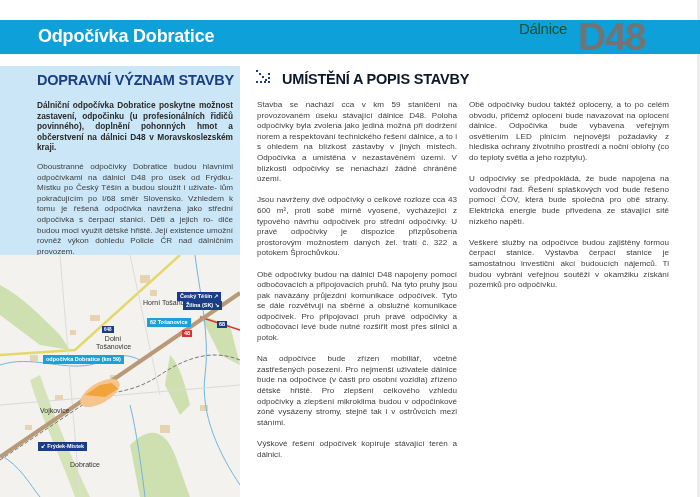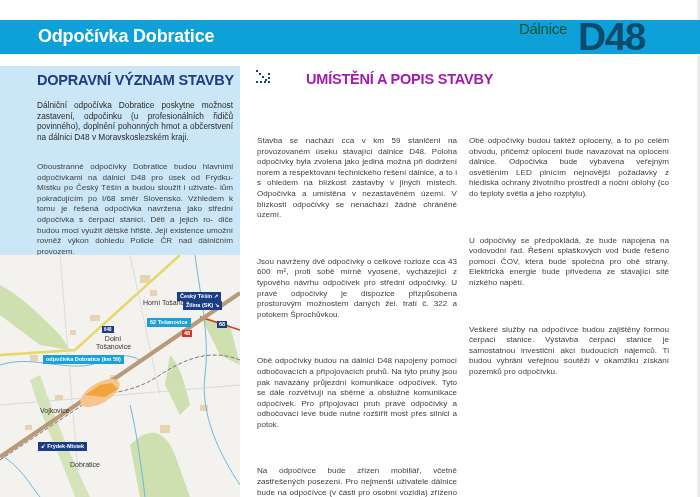--- a/index.html
+++ b/index.html
@@ -2,39 +2,39 @@
 <html><head>
 <meta charset="utf-8">
 <style>
   * { margin:0; padding:0; box-sizing:border-box; }
   html, body { width:700px; height:497px; background:#ffffff; overflow:hidden; }
   body { font-family:"Liberation Sans", sans-serif; position:relative; color:#3a3a3a; }
 
   .header-band { position:absolute; left:0; top:20px; width:700px; height:34px; background:#0ea0d8; }
   .header-title { position:absolute; left:38px; top:26px; font-size:18px; font-weight:bold; color:#ffffff; letter-spacing:-0.2px; }
   .header-dalnice { position:absolute; left:519px; top:20px; font-size:15px; color:#14532d; letter-spacing:-0.3px; }
-  .header-d48 { position:absolute; left:578px; top:15px; font-size:39px; font-weight:bold; color:#0c4a6e; letter-spacing:-1.5px; line-height:44px; }
+  .header-d48 { position:absolute; left:578px; top:15px; font-size:39px; font-weight:bold; color:#737373; letter-spacing:-1.5px; line-height:44px; }
   .right-edge { position:absolute; right:0; top:0; width:3px; height:497px; background:#ececec; }
 
   .left-panel { position:absolute; left:0; top:66px; width:240px; height:189px; background:#cbe6f6; }
   .left-heading { position:absolute; left:37px; top:72px; font-size:14.5px; font-weight:bold; color:#1a3d86; letter-spacing:-0.2px;text-align:center; }
-  .left-lead { position:absolute; left:37px; top:100px; width:196px; font-size:8.3px; font-weight:normal; line-height:10.6px; color:#2a2a2a; text-align:justify; }
+  .left-lead { position:absolute; left:37px; top:100px; width:196px; font-size:8.3px; font-weight:bold; line-height:10.6px; color:#2a2a2a; text-align:justify; }
   .left-body { position:absolute; left:37px; top:162px; width:196px; font-size:8.1px; line-height:10.6px; color:#404040; text-align:justify; }
 
   .map { position:absolute; left:0; top:255px; width:240px; height:242px; background:#f3f2ee; overflow:hidden; }
   .map svg { position:absolute; left:0; top:0; }
   .map-label { position:absolute; font-size:7px; color:#333; line-height:8px; }
   .map-sign { position:absolute; font-size:5.5px; font-weight:bold; color:#fff; background:#1a3d86; padding:1px 3px; line-height:7px; white-space:nowrap; }
   .map-sign.light { background:#1ba0d8; }
   .map-sign.red { background:#d7332f; padding:0 2px; }
 
   .mid-icon { position:absolute; left:256px; top:70px; width:16px; height:14px; }
-  .mid-heading { position:absolute; left:282px; top:71px; font-size:14.5px; font-weight:bold; color:#a21caf; letter-spacing:-0.2px;margin-left:24px; }
+  .mid-heading { position:absolute; left:282px; top:71px; font-size:14.5px; font-weight:bold; color:#0f172a; letter-spacing:-0.2px; }
   .col { position:absolute; font-size:8.1px; line-height:10.6px; color:#404040; text-align:justify; }
-  .col p { margin-bottom:10.6px;margin-top:36px; }
+  .col p { margin-bottom:10.6px; }
   .col-mid { left:257px; top:100px; width:200px; }
   .col-right { left:469px; top:100px; width:200px; }
 </style>
 </head>
 <body>
 
 <div class="right-edge"></div>
 
 <div class="header-band"></div>
 <div class="header-title">Odpočívka Dobratice</div>

